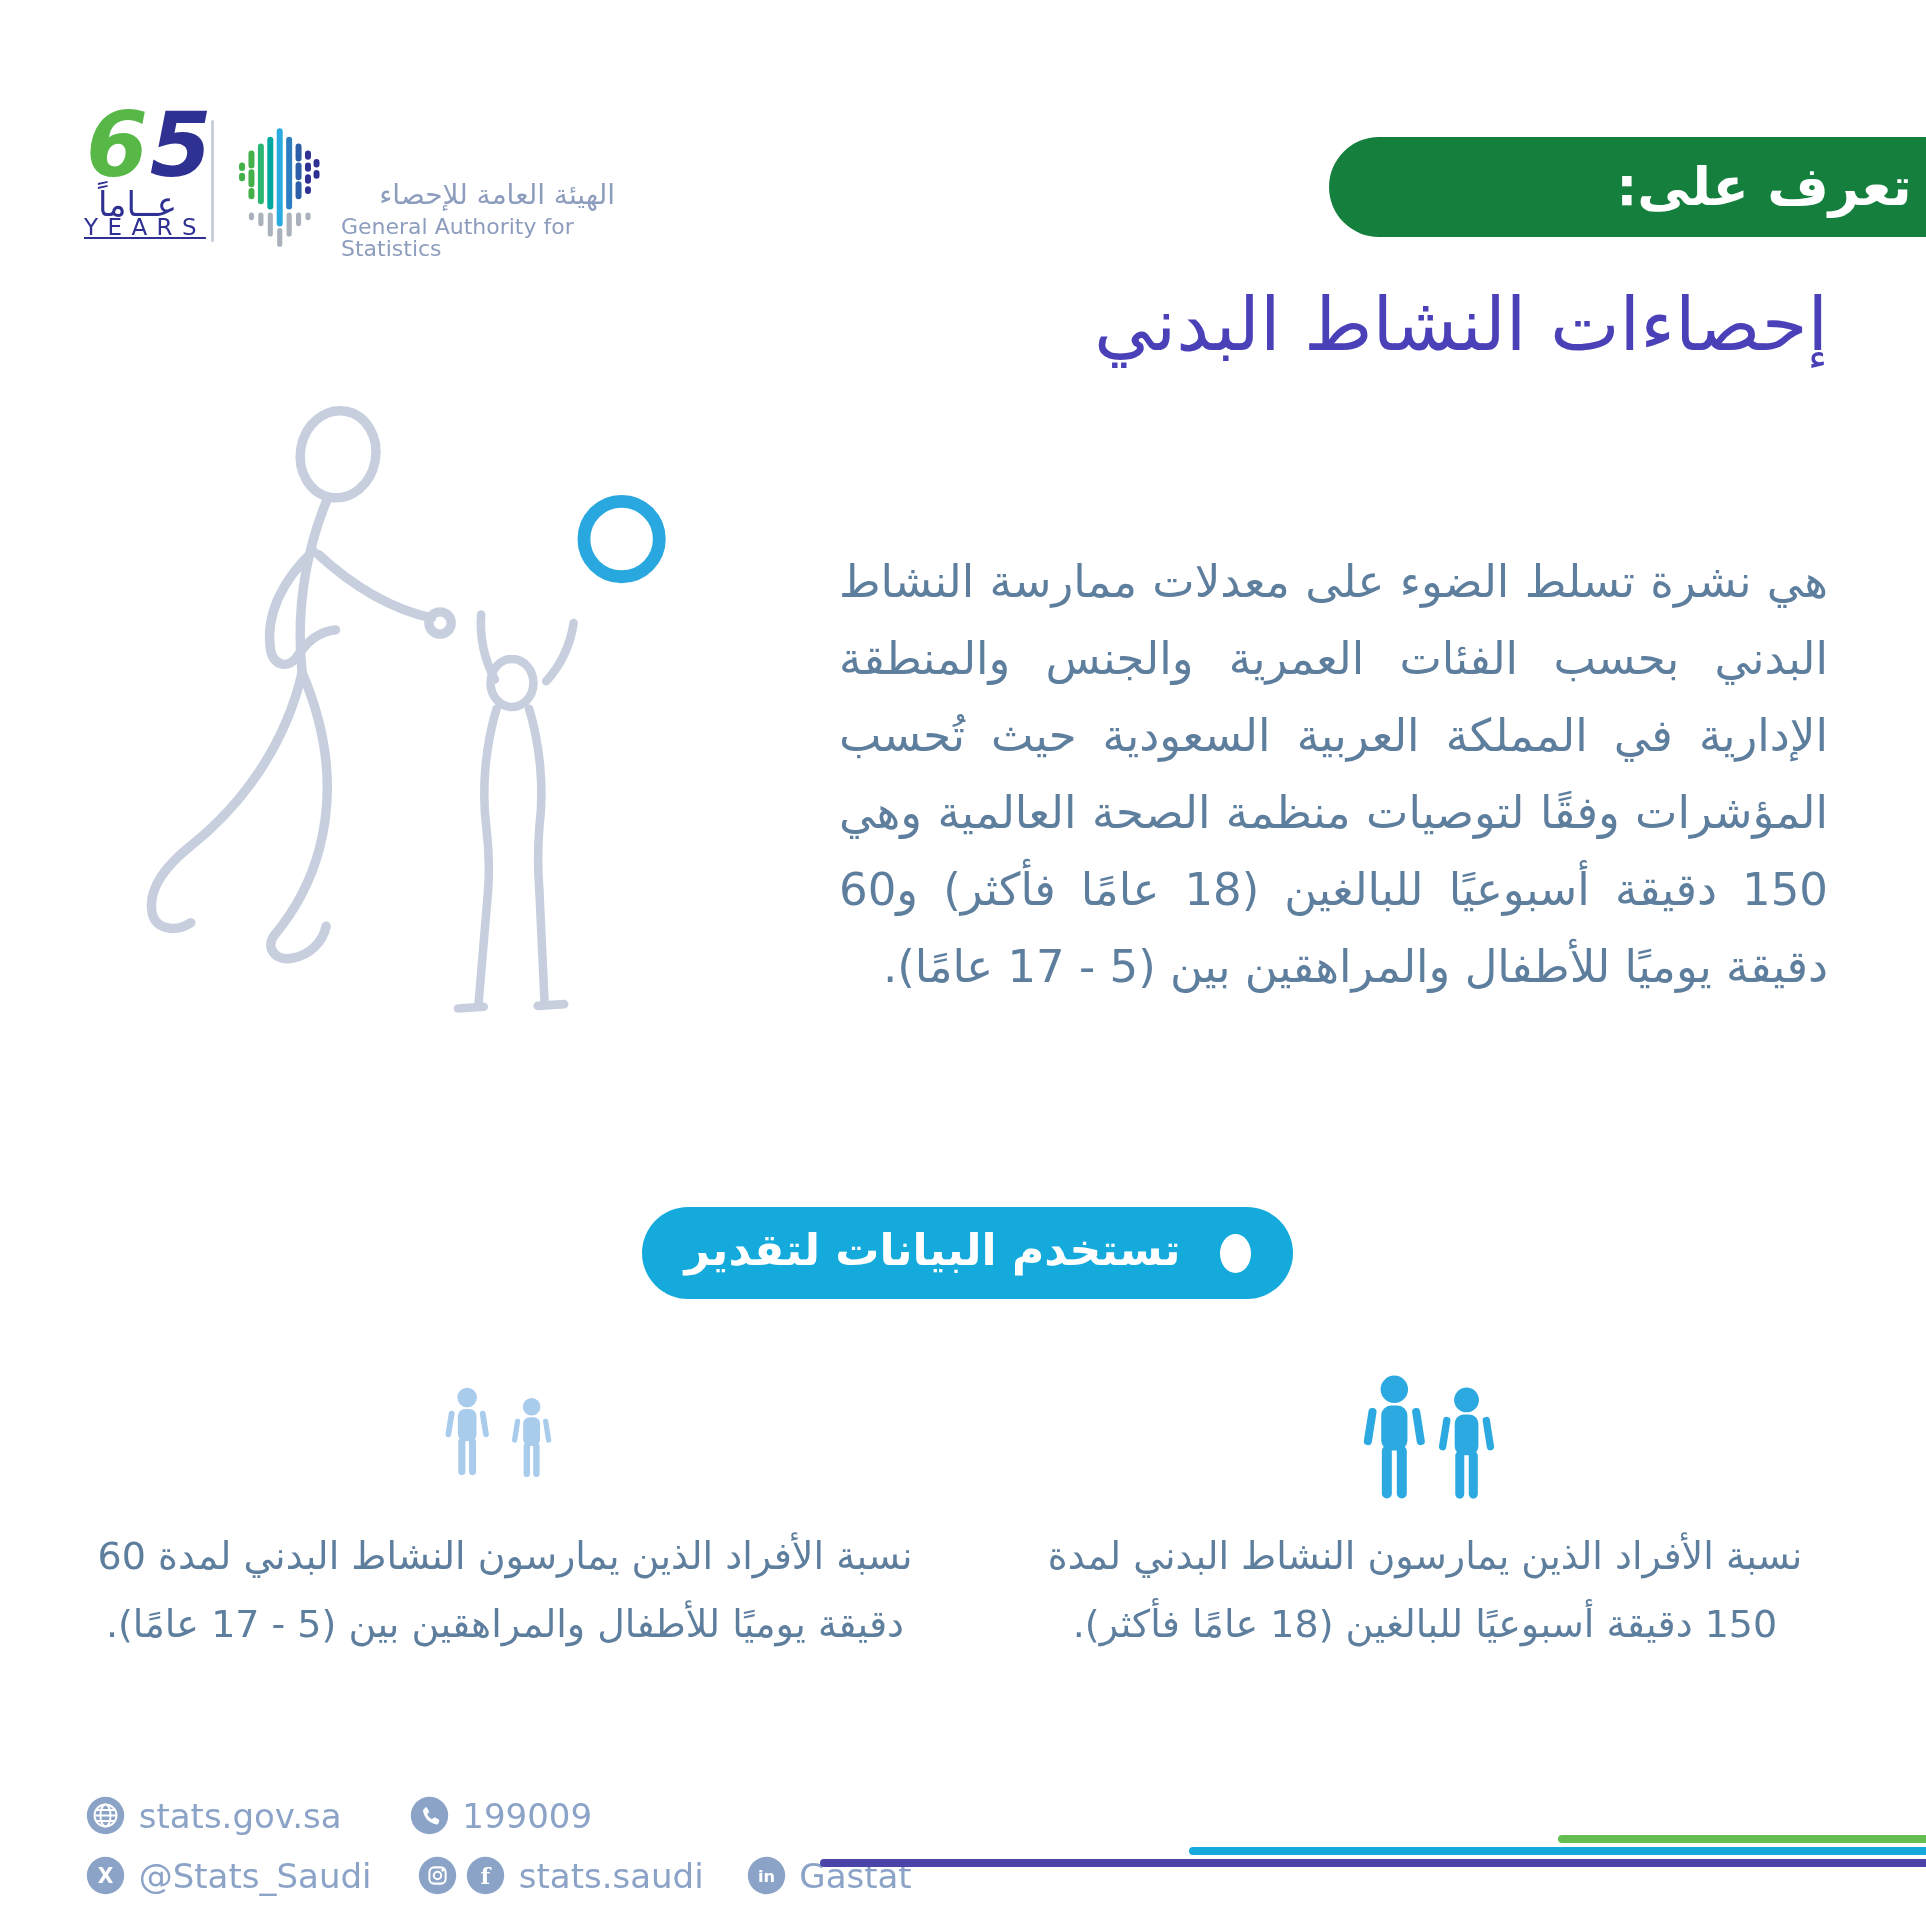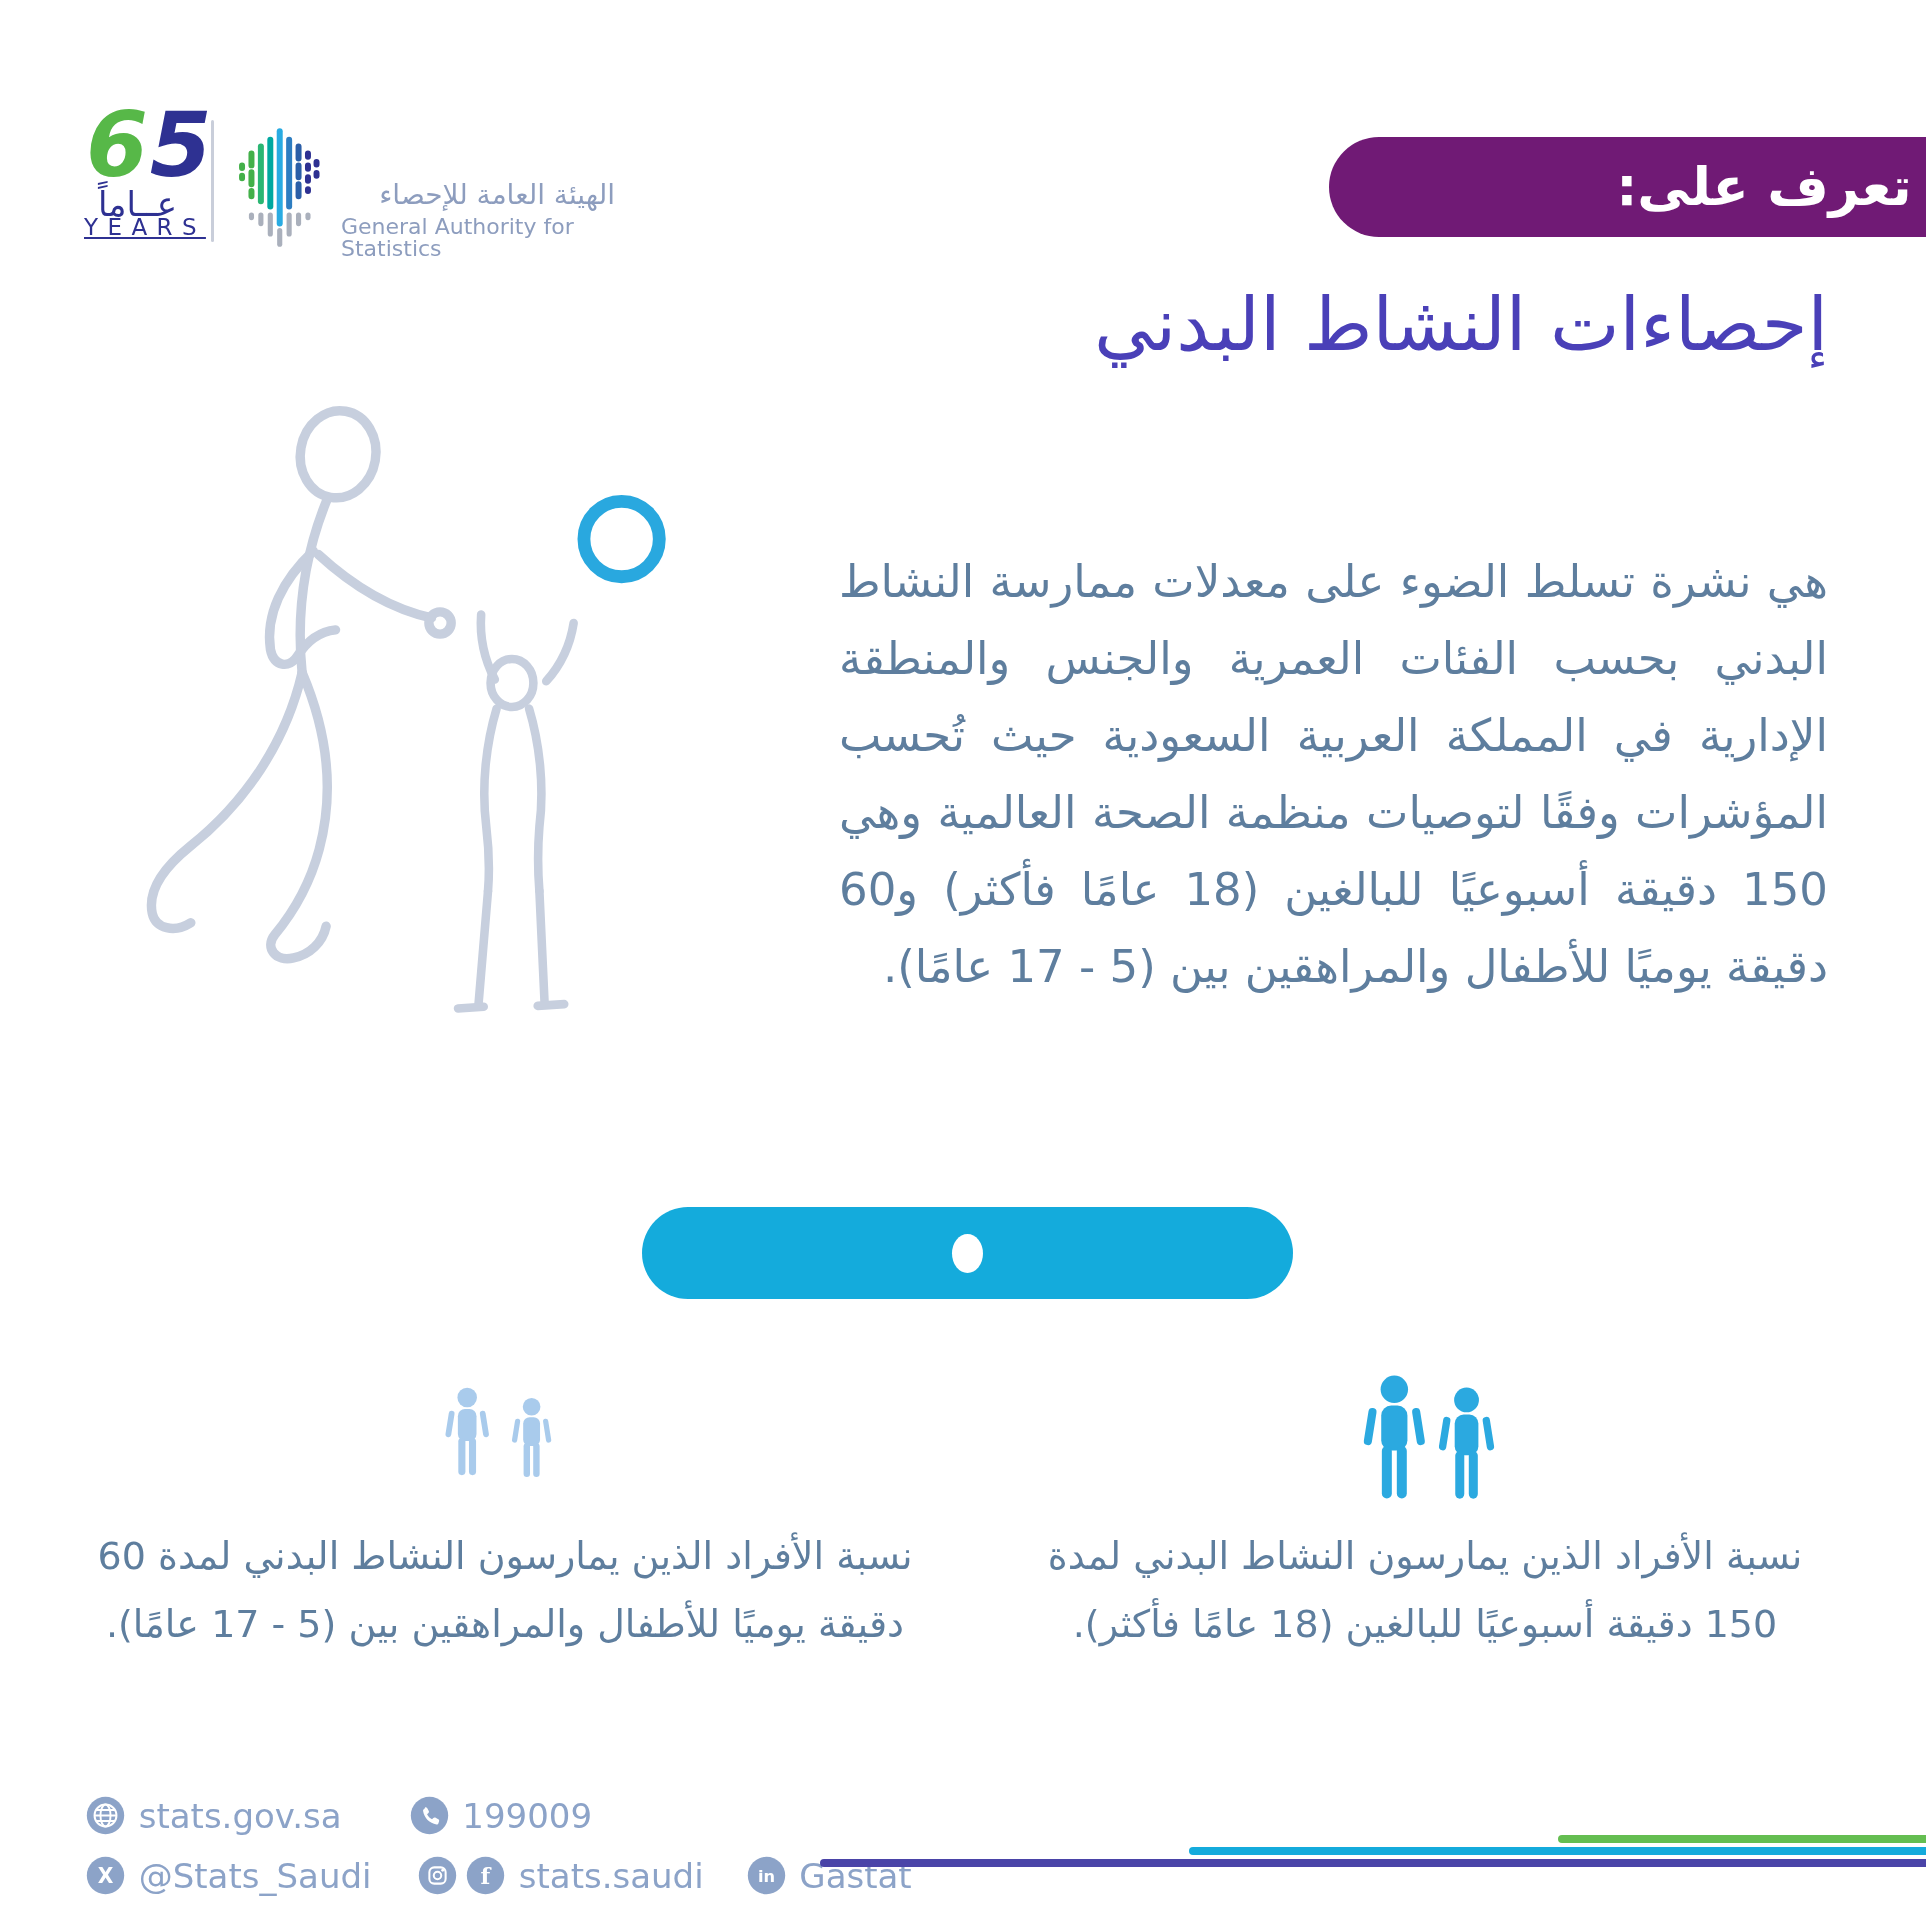--- a/index.html
+++ b/index.html
@@ -17,21 +17,21 @@
   .years-arabic{left:86px;top:187px;width:103px;text-align:center;font-size:34px;color:#2E3192;direction:rtl;line-height:1;}
   .years-english{left:84px;top:216px;width:110px;text-align:center;font-size:23px;letter-spacing:9.4px;color:#2E3192;line-height:1;text-decoration:underline;}
   .brand-divider{left:211px;top:120px;width:2.6px;height:122px;background:#C9CEDA;border-radius:1.7px;}
   .gastat-mark{left:236px;top:114px;}
   .authority-ar{left:341px;top:181px;width:274px;font-size:28px;color:#8D9DBE;direction:rtl;text-align:right;line-height:1;}
   .authority-en{left:341px;top:216px;width:291px;font-size:22px;color:#8D9DBE;line-height:1;}
 
   
   .banner{
     left:1329px;top:137px;width:598px;height:100px;
-    background:#701a75;border-radius:50px 0 0 50px;
+    background:#15803d;border-radius:50px 0 0 50px;
     color:#ffffff;font-size:53px;font-weight:600;
     line-height:100px;text-align:right;direction:rtl;
     padding-left:34px;box-sizing:border-box;padding-right:15.4px;
   }
   .page-title{
     right:98px;top:280px;width:1027px;
     color:#4A40B8;font-size:74px;font-weight:normal;
     text-align:right;direction:rtl;line-height:1.2;
   }
 
@@ -157,20 +157,21 @@
       <path d="M425 722 L 455 720"></path>
       <path d="M518 719 L 549 717"></path>
     </g>
     <circle cx="616" cy="174" r="44" fill="none" stroke="#29A8DF" stroke-width="15"></circle>
   </svg>
 
   <p class="abs intro-text" style="margin:0">هي نشرة تسلط الضوء على معدلات ممارسة النشاط البدني بحسب الفئات العمرية والجنس والمنطقة الإدارية في المملكة العربية السعودية حيث تُحسب المؤشرات وفقًا لتوصيات منظمة الصحة العالمية وهي 150 دقيقة أسبوعيًا للبالغين (18 عامًا فأكثر) و60 دقيقة يوميًا للأطفال والمراهقين بين (5 - 17 عامًا).</p>
 
   <div class="abs pill">
     <span class="pill-dot"></span>
+    <span class="pill-label">تستخدم البيانات لتقدير</span>
   </div>
 
   <svg class="abs icon-adults" width="137" height="141" viewBox="0 0 160 165">
     <g fill="#2BA9E0">
       <use href="#person" transform="scale(0.73)"></use>
       <use href="#person" transform="translate(88 14) scale(0.66)"></use>
     </g>
   </svg>
   <div class="abs col-label adults">نسبة الأفراد الذين يمارسون النشاط البدني لمدة 150 دقيقة أسبوعيًا للبالغين (18 عامًا فأكثر).</div>
 

